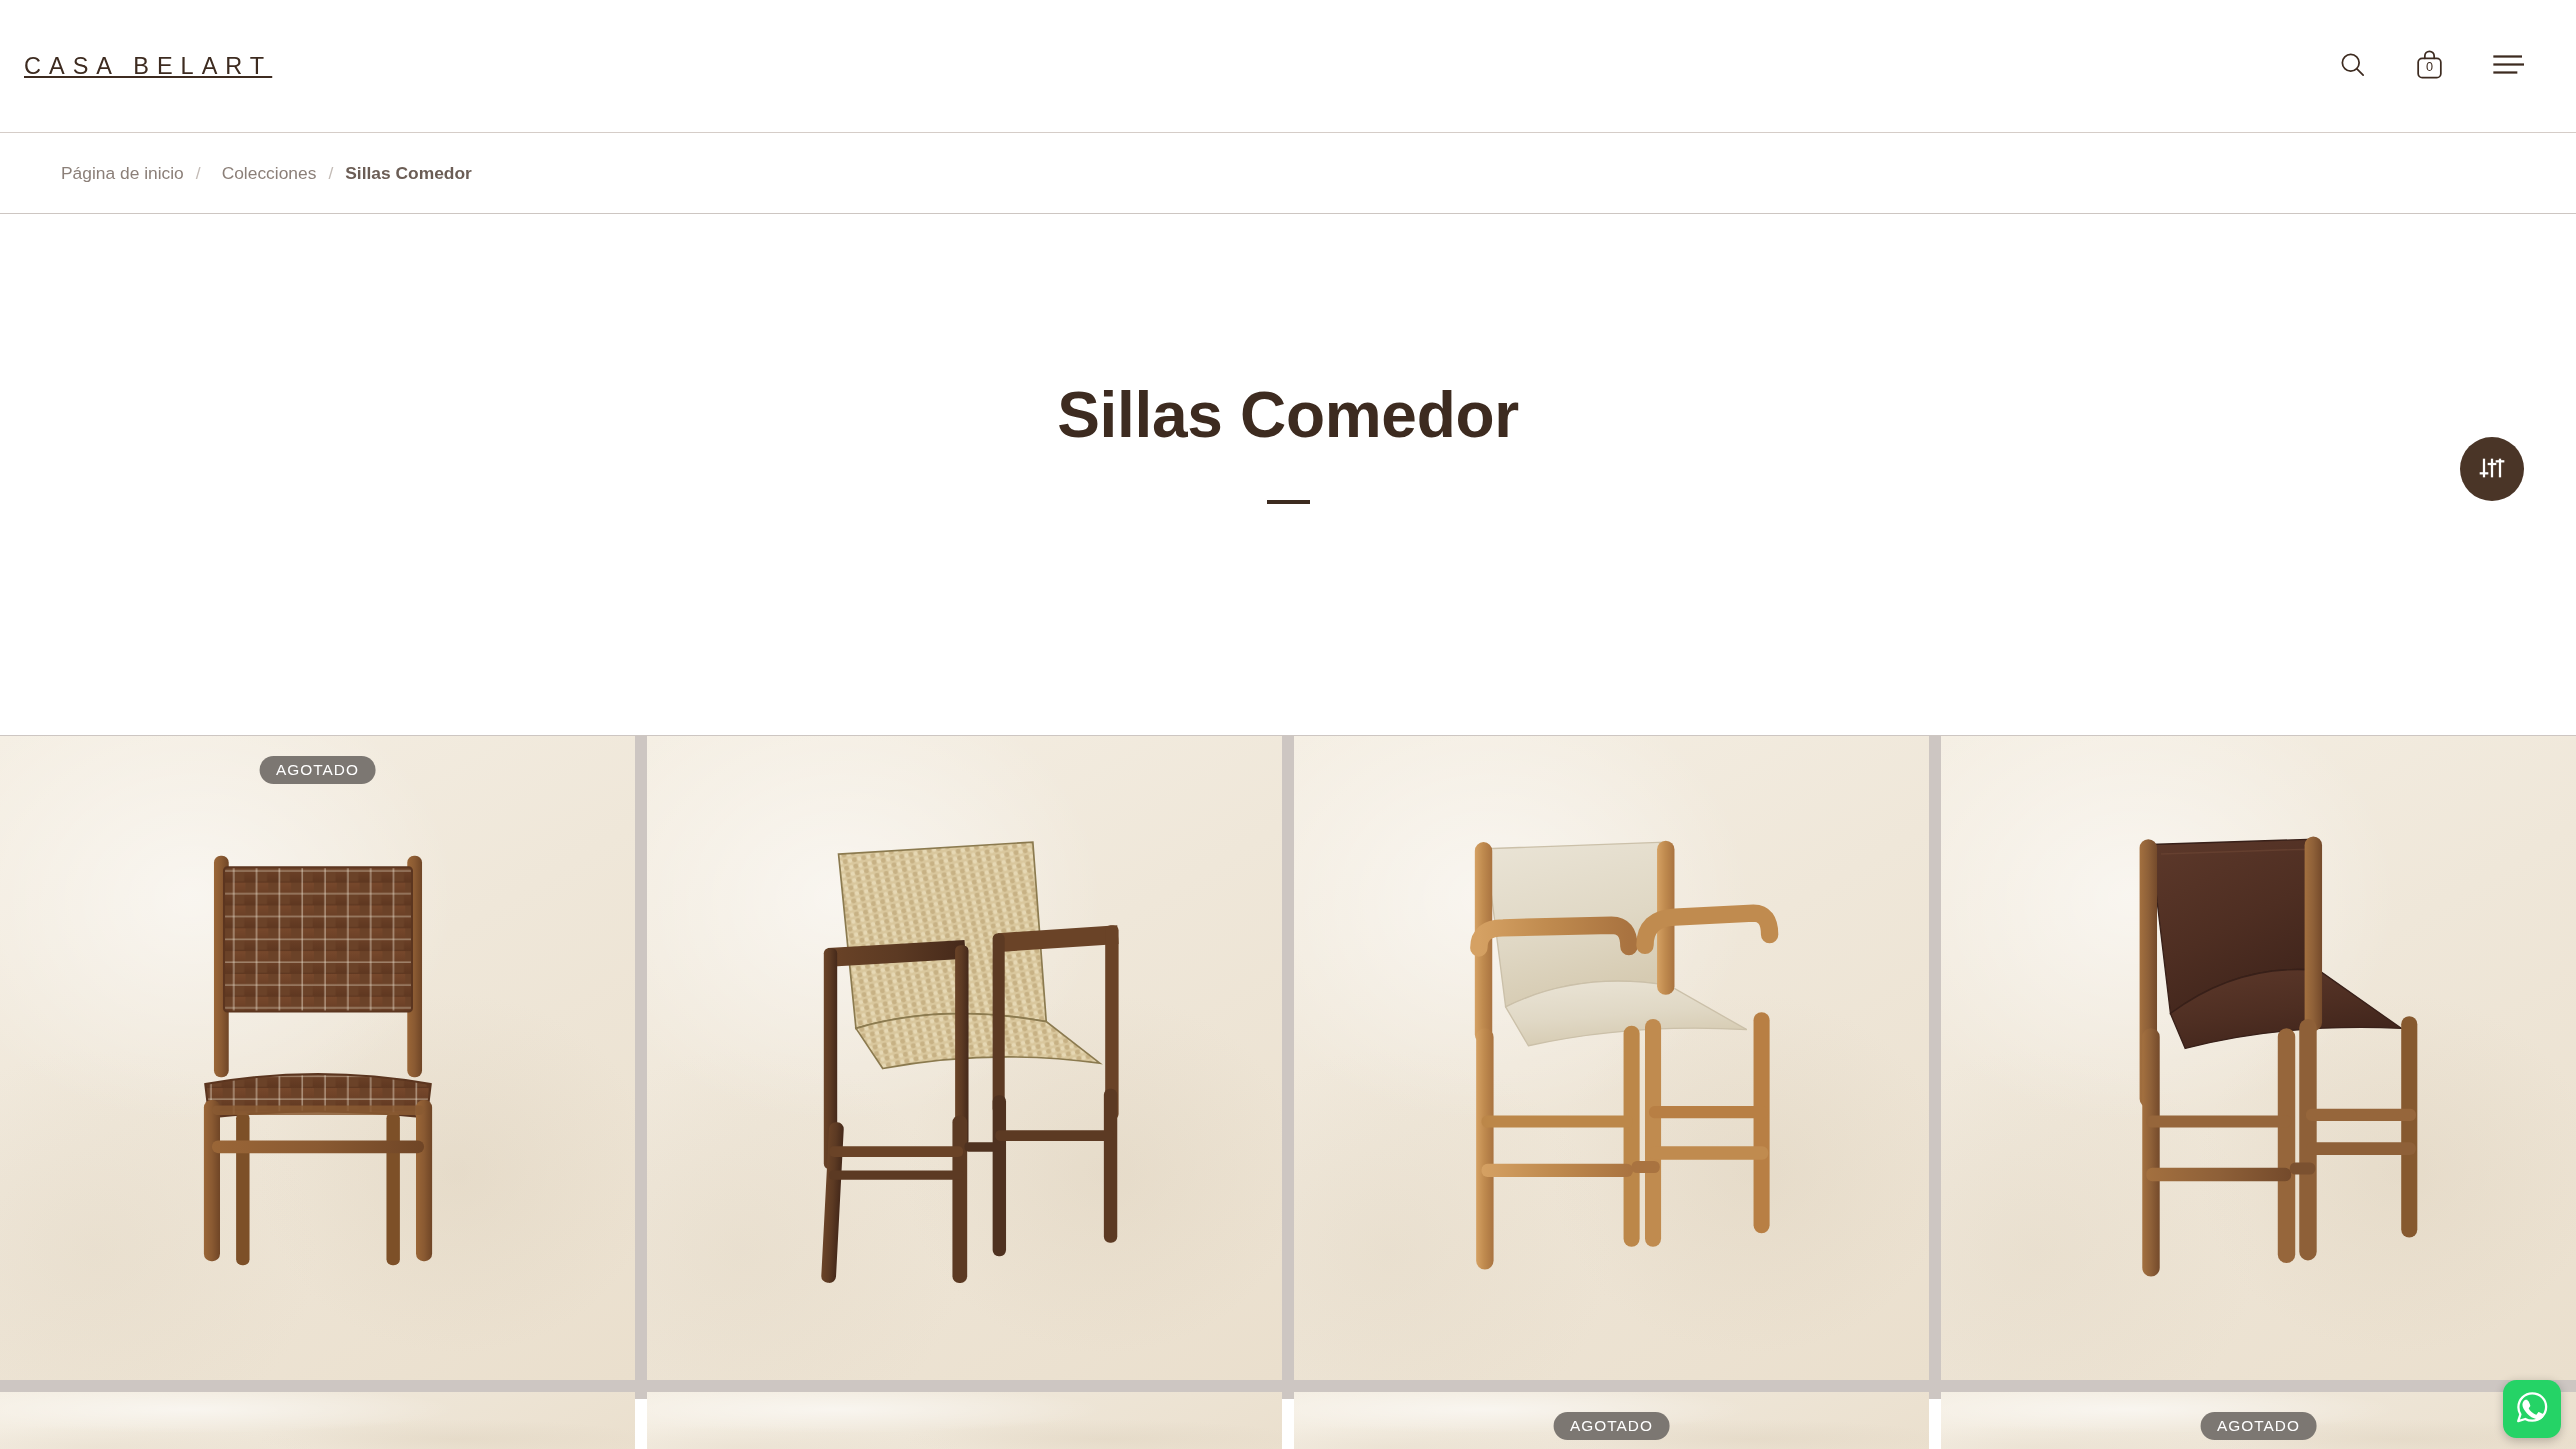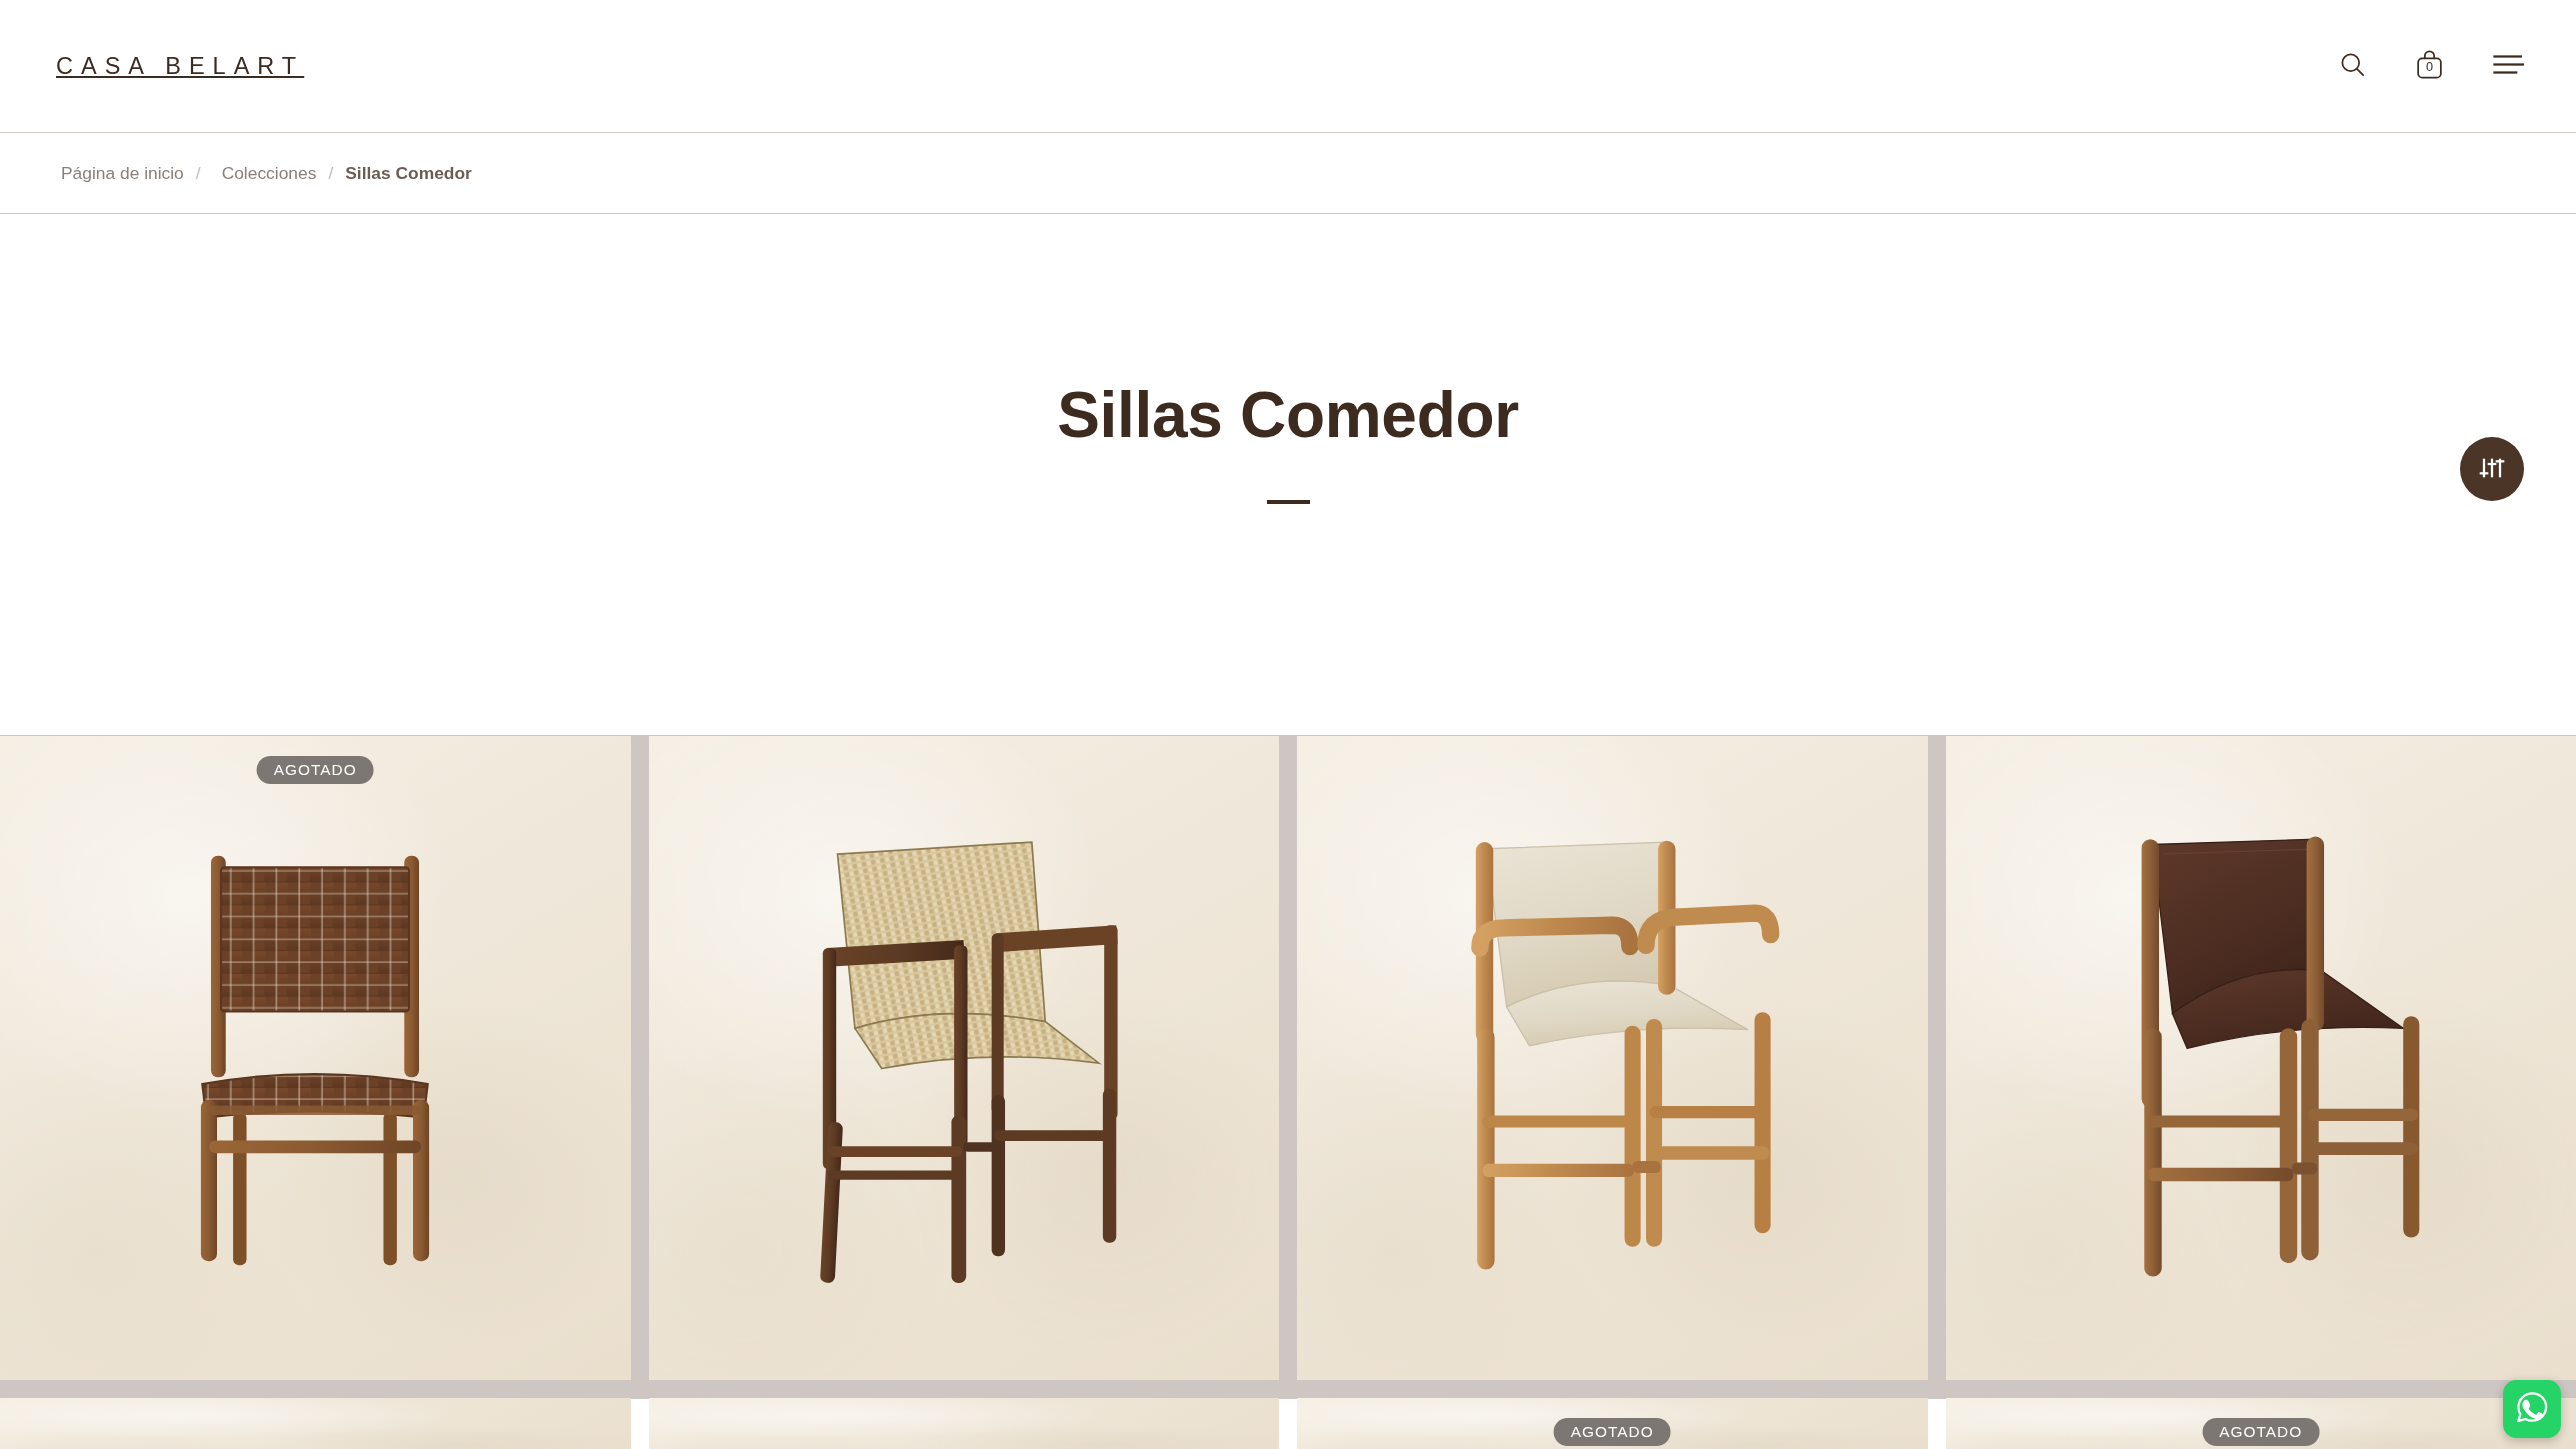--- a/index.html
+++ b/index.html
@@ -13,21 +13,21 @@
 
   
   .header {
     position:relative;
     height:133px;
     background:#ffffff;
     border-bottom:1.3px solid #d5cdc8;
     display:flex;
     align-items:center;
     justify-content:space-between;
-    padding:0 52px 0 56px;
+    padding:0 52px 0 24px;
   }
   .logo {
     font-size:23.5px;
     letter-spacing:8px;
     font-weight:400;
     color:#3d2b20;
     white-space:nowrap;
     font-family:"Liberation Sans", sans-serif;
   }
   .header-actions {
@@ -117,21 +117,21 @@
     align-items:center;
     justify-content:center;
   }
 
   
   .product-grid {
     border-top:1.3px solid #cdc6c2;
     display:grid;
     grid-template-columns:repeat(4, 1fr);
     background:#cdc6c2;
-    gap:18px;
+    gap:12px;
     height:664px;
     align-content:start;
   }
   .product-tile {
     position:relative;
     background:#f2ebdf;
     height:644px;
     overflow:hidden;
     cursor:pointer;
   }

